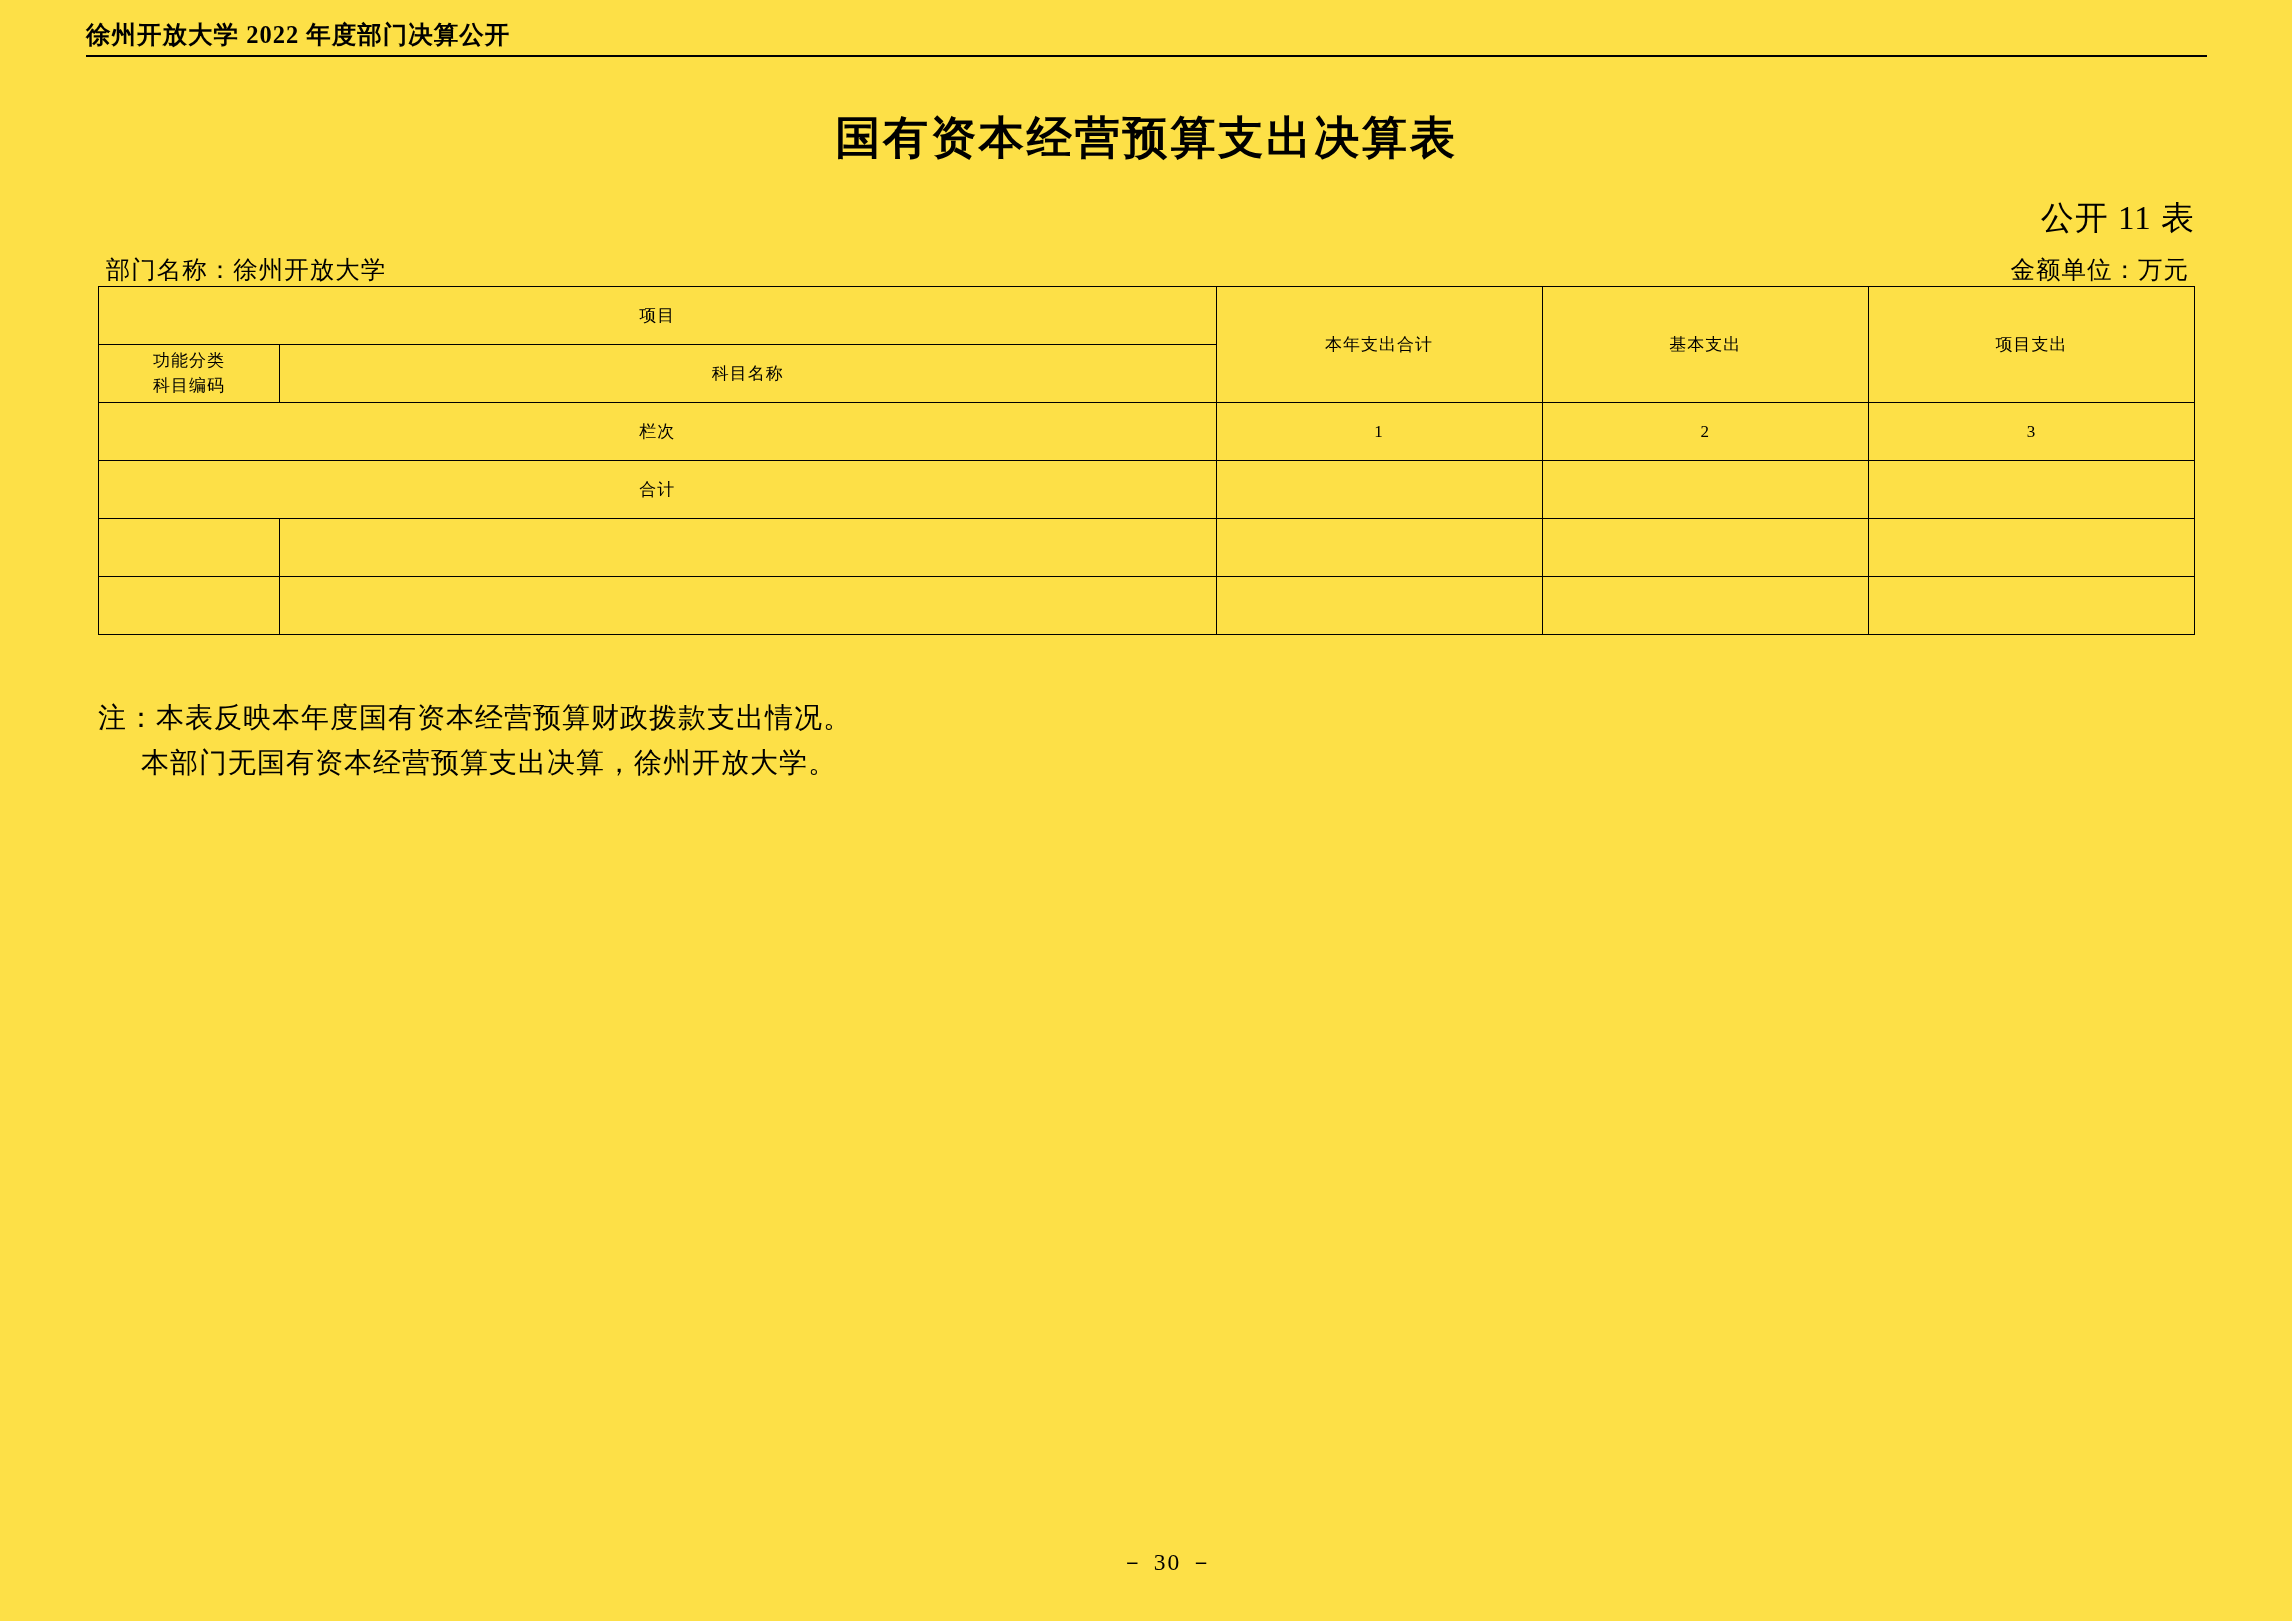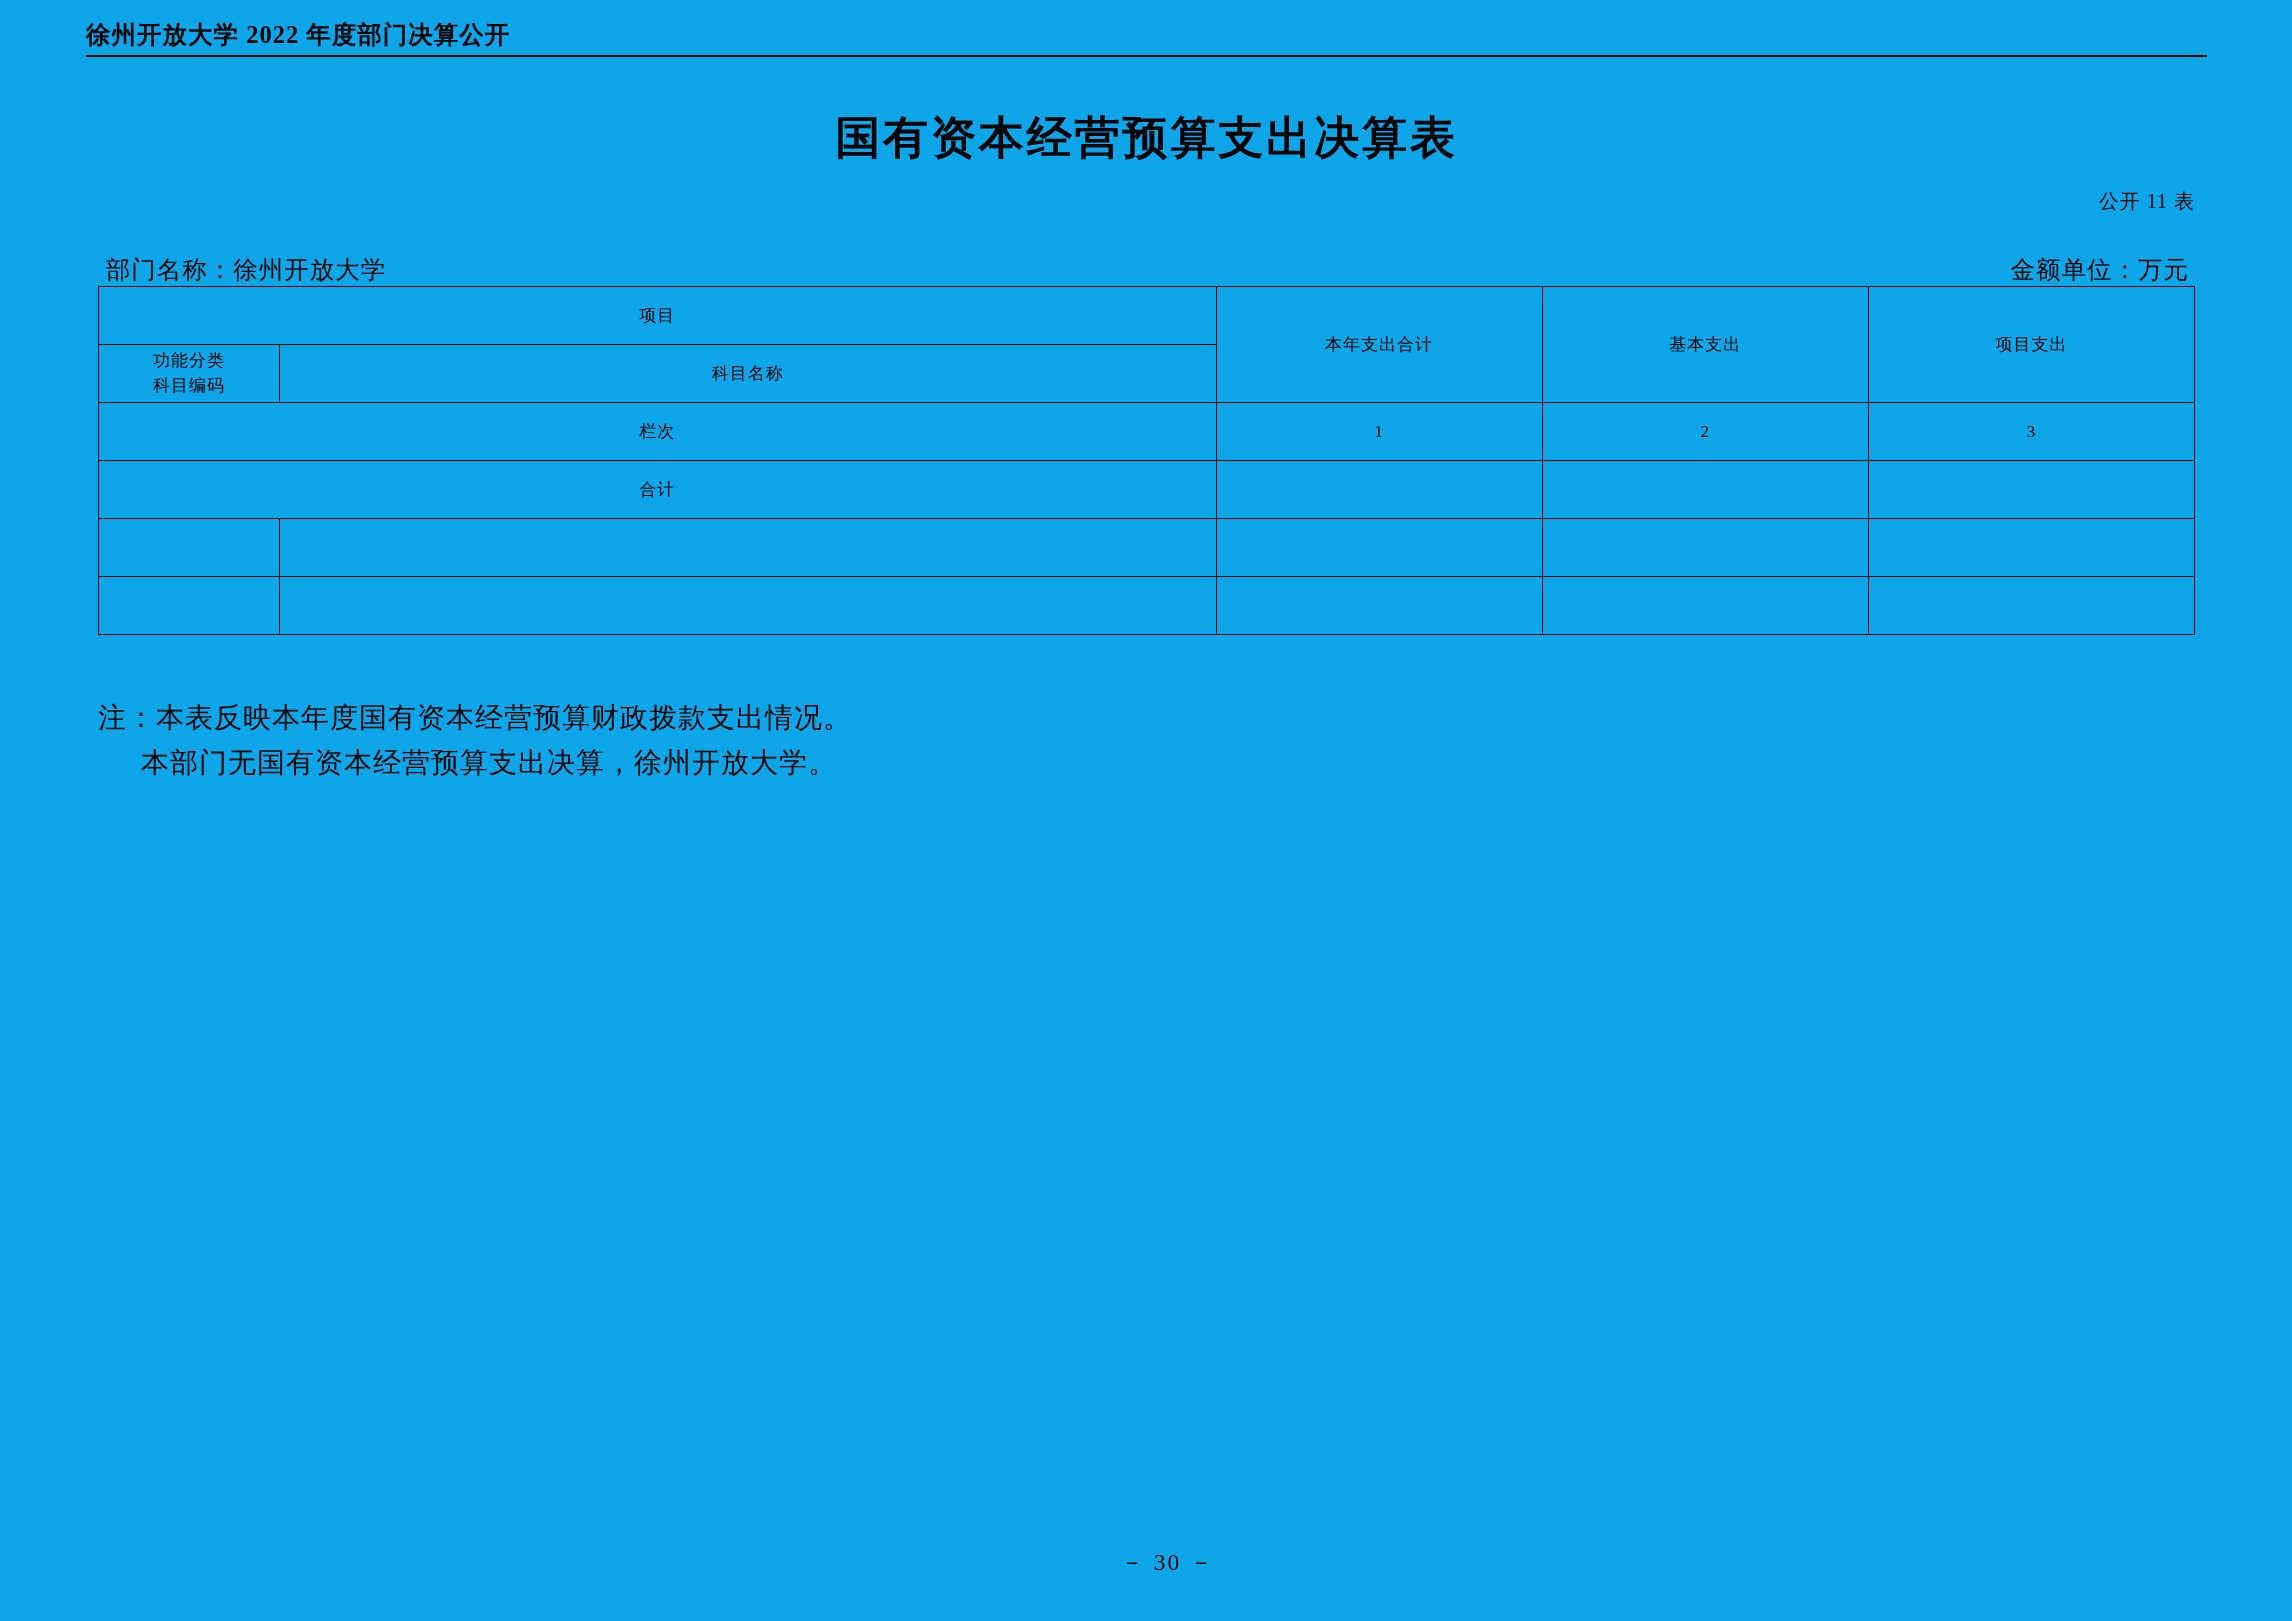--- a/index.html
+++ b/index.html
@@ -8,21 +8,21 @@
     background: #ffffff;
   }
   body {
     font-family: "Liberation Serif", serif;
     color: #000000;
   }
   .page {
     position: relative;
     width: 2293px;
     height: 1621px;
-    background: #0ea5e9;
+    background: #fde047;
     box-sizing: border-box;
     overflow: hidden;
   }
   
   .header {
     position: absolute;
     top: 17.6px;
     left: 86px;
     right: 86px;
     height: 41px;
@@ -50,23 +50,23 @@
     width: 100%;
     text-align: center;
     font-size: 45px;
     font-weight: bold;
     letter-spacing: 2.9px;
     font-family: "Liberation Serif", serif;
   }
   
   .sheet-no {
     position: absolute;
-    top: 188px;
+    top: 196px;
     right: 98px;
-    font-size: 20px;
+    font-size: 33px;
     letter-spacing: 1px;
   }
   
   .meta-row {
     position: absolute;
     top: 253px;
     left: 98px;
     right: 98px;
     display: flex;
     justify-content: space-between;

